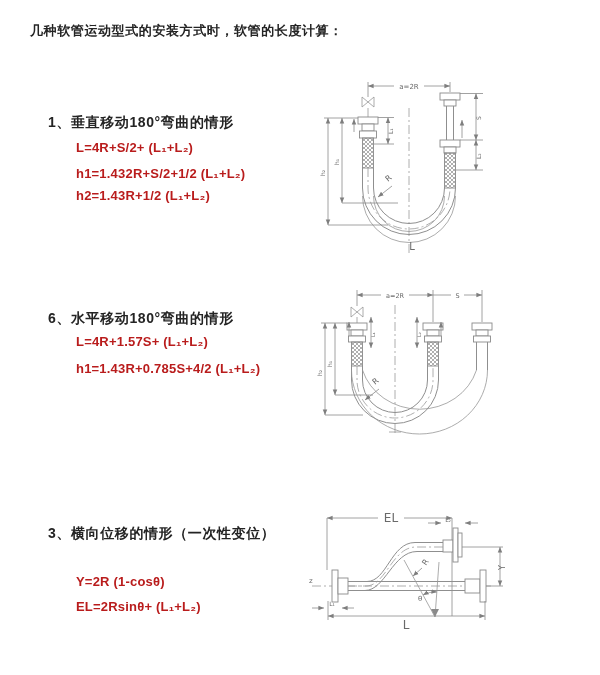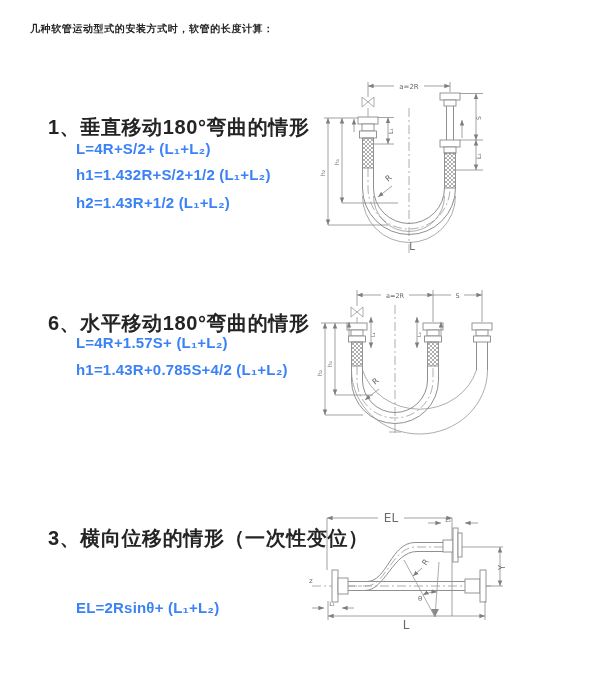--- a/index.html
+++ b/index.html
@@ -1,57 +1,58 @@
 <!DOCTYPE html>
 <html><head>
 <meta charset="utf-8">
 <style>
   html,body{margin:0;padding:0;background:#ffffff;}
   .page{
     position:relative;width:600px;height:675px;background:#ffffff;overflow:hidden;
     font-family:"Liberation Sans","DejaVu Sans",sans-serif;color:#262626;
   }
   .doc-title{
-    position:absolute;left:30px;top:22px;font-size:10px;font-weight:700;
+    position:absolute;left:30px;top:22px;font-size:13px;font-weight:700;
     letter-spacing:0.6px;white-space:nowrap;color:#242424;
   }
   .sec-heading{
-    position:absolute;left:48px;font-size:20px;font-weight:700;
+    position:absolute;left:48px;font-size:14px;font-weight:700;
     letter-spacing:0.6px;white-space:nowrap;color:#242424;text-align:right;
   }
   .formula{
-    position:absolute;left:76px;font-size:15px;font-weight:600;
-    letter-spacing:0.2px;white-space:nowrap;color:#3b82f6;
+    position:absolute;left:76px;font-size:13px;font-weight:600;
+    letter-spacing:0.2px;white-space:nowrap;color:#b91c1c;
   }
   .diagram{position:absolute;}
   svg{display:block;}
   svg text{font-family:"DejaVu Sans","Liberation Sans",sans-serif;fill:#6a6a6a;}
   .ln{stroke:#8f8f8f;stroke-width:1;fill:none;}
   .thin{stroke:#979797;stroke-width:0.8;fill:none;}
   .dim{stroke:#8a8a8a;stroke-width:0.8;fill:none;}
   .cl{stroke:#9a9a9a;stroke-width:0.8;fill:none;stroke-dasharray:9 3 2 3;}
   .fit{fill:#ffffff;stroke:#8a8a8a;stroke-width:0.9;}
 </style>
 </head>
 <body>
 
 <div class="page">
 
   <div class="doc-title">几种软管运动型式的安装方式时，软管的长度计算：</div>
 
   <div class="sec-heading" style="top:114px">1、垂直移动180°弯曲的情形</div>
   <div class="formula" style="top:140px">L=4R+S/2+ (L₁+L₂)</div>
   <div class="formula" style="top:166px">h1=1.432R+S/2+1/2 (L₁+L₂)</div>
-  <div class="formula" style="top:194px">h2=1.43R+1/2 (L₁+L₂)</div>
+  <div class="formula" style="top:188px">h2=1.43R+1/2 (L₁+L₂)</div>
 
   <div class="sec-heading" style="top:310px">6、水平移动180°弯曲的情形</div>
   <div class="formula" style="top:334px">L=4R+1.57S+ (L₁+L₂)</div>
   <div class="formula" style="top:361px">h1=1.43R+0.785S+4/2 (L₁+L₂)</div>
 
   <div class="sec-heading" style="top:525px">3、横向位移的情形（一次性变位）</div>
+  <div class="formula" style="top:574px">Y=2R (1-cosθ)</div>
   <div class="formula" style="top:599px">EL=2Rsinθ+ (L₁+L₂)</div>
 
   <div class="diagram" style="left:310px;top:70px">
   <svg width="290" height="200" viewBox="0 0 290 200">
     <defs>
       <marker id="ar1" viewBox="0 0 10 10" refX="10" refY="5" markerWidth="7" markerHeight="7" orient="auto-start-reverse">
         <path d="M0,1 L10,5 L0,9 Z" fill="#7e7e7e"></path>
       </marker>
       <pattern id="br1" width="4" height="4" patternUnits="userSpaceOnUse">
         <path d="M0,0 L4,4 M4,0 L0,4" stroke="#8d8d8d" stroke-width="0.7"></path>

